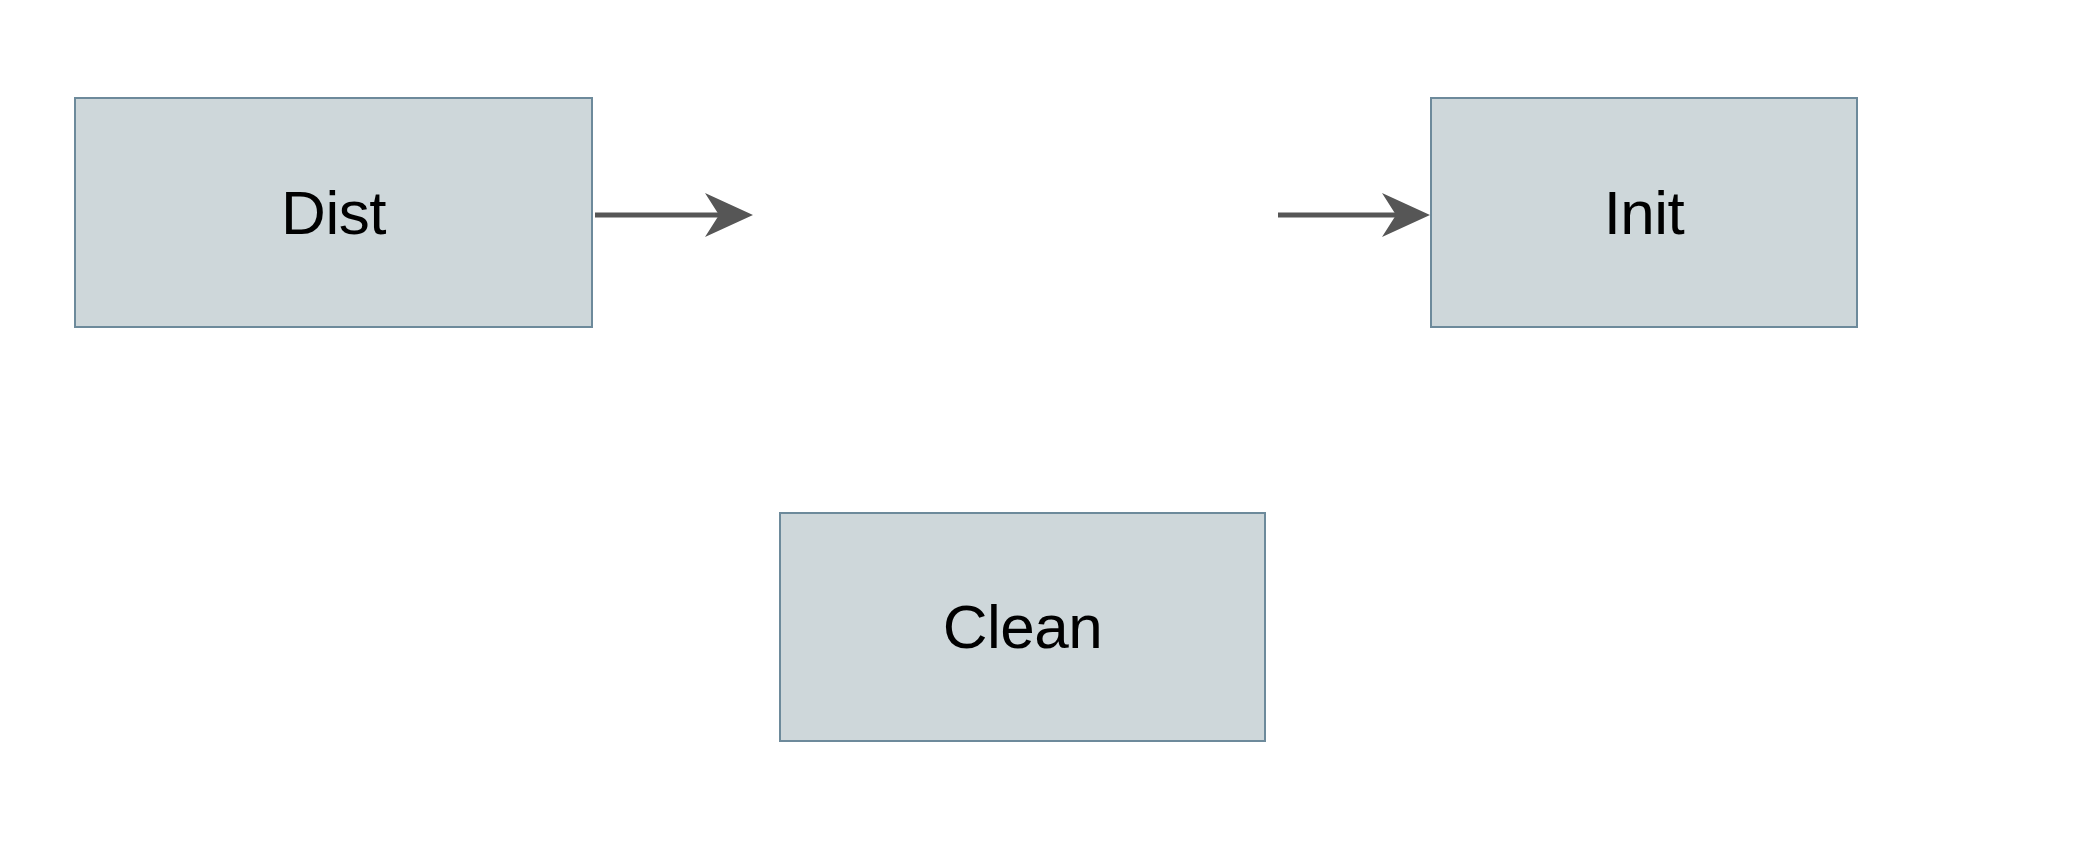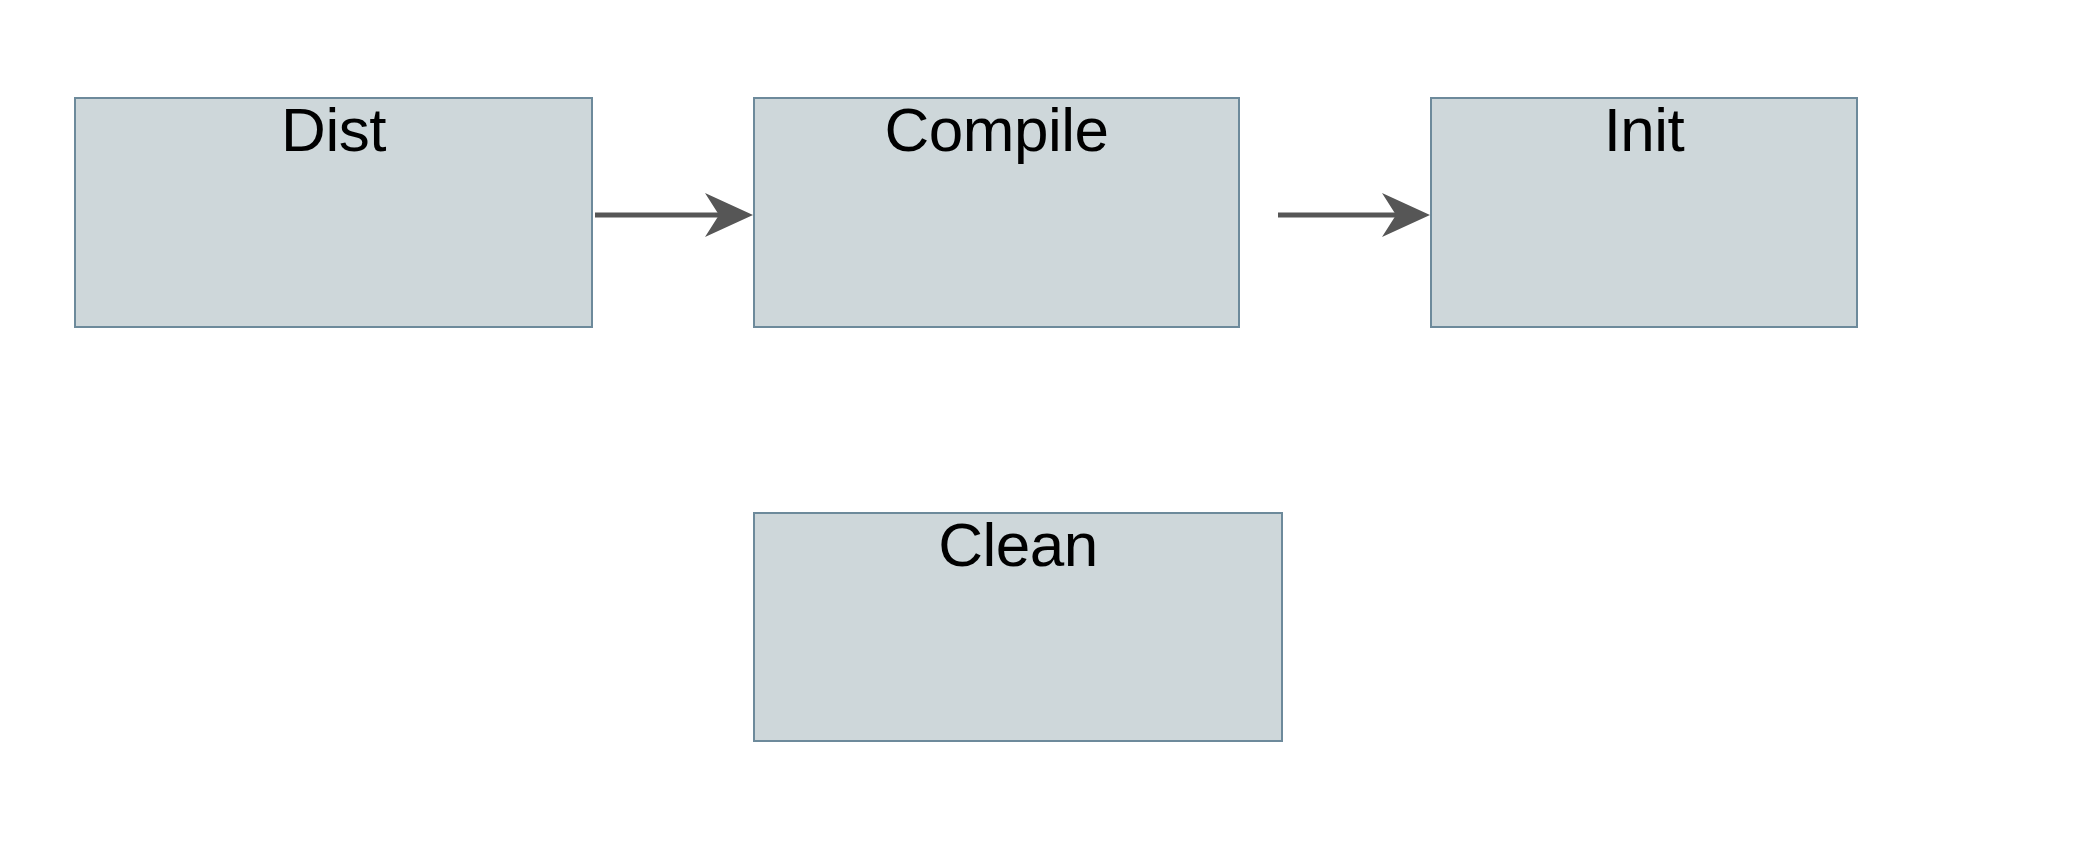--- a/index.html
+++ b/index.html
@@ -17,21 +17,21 @@
     height: 848px;
     background: #ffffff;
     overflow: hidden;
   }
   .node {
     position: absolute;
     box-sizing: border-box;
     background: #ced7da;
     border: 2px solid #6d8a9b;
     display: flex;
-    align-items: flex-start;
+    align-items: center;
     justify-content: center;
   }
   .node-label {
     font-family: "Liberation Sans", sans-serif;
     font-size: 62px;
     font-weight: 400;
     color: #000000;
     line-height: 1;
     letter-spacing: -0.5px;
     white-space: nowrap;
@@ -43,21 +43,21 @@
   }
   .edge svg {
     display: block;
     overflow: visible;
   }
 
   
   #node-dist    { left: 74px;   top: 97px;  width: 519px; height: 231px; }
   #node-compile { left: 753px;  top: 97px;  width: 487px; height: 231px; }
   #node-init    { left: 1430px; top: 97px;  width: 428px; height: 231px; }
-  #node-clean   { left: 753px;  top: 512px; width: 530px; height: 230px; }
+  #node-clean   { left: 779px;  top: 512px; width: 487px; height: 230px; }
 
   
   #edge-dist-compile { left: 593px;  top: 185px; width: 162px; height: 60px; }
   #edge-compile-init { left: 1240px; top: 185px; width: 192px; height: 60px; }
 </style>
 </head>
 <body>
 
 <div id="canvas">
 
@@ -65,23 +65,20 @@
     <span class="node-label">Dist</span>
   </div>
 
   <div class="edge" id="edge-dist-compile">
     <svg width="162" height="60" viewBox="0 0 162 60" xmlns="http://www.w3.org/2000/svg">
       <line x1="2" y1="30" x2="128" y2="30" stroke="#565656" stroke-width="5"></line>
       <path d="M 160 30 L 112 8 L 126 30 L 112 52 Z" fill="#565656"></path>
     </svg>
   </div>
 
-  <div class="node" id="node-compile">
-    <span class="node-label">Compile</span>
-  </div>
 
   <div class="edge" id="edge-compile-init">
     <svg width="192" height="60" viewBox="0 0 192 60" xmlns="http://www.w3.org/2000/svg">
       <line x1="38" y1="30" x2="158" y2="30" stroke="#565656" stroke-width="5"></line>
       <path d="M 190 30 L 142 8 L 156 30 L 142 52 Z" fill="#565656"></path>
     </svg>
   </div>
 
   <div class="node" id="node-init">
     <span class="node-label">Init</span>

